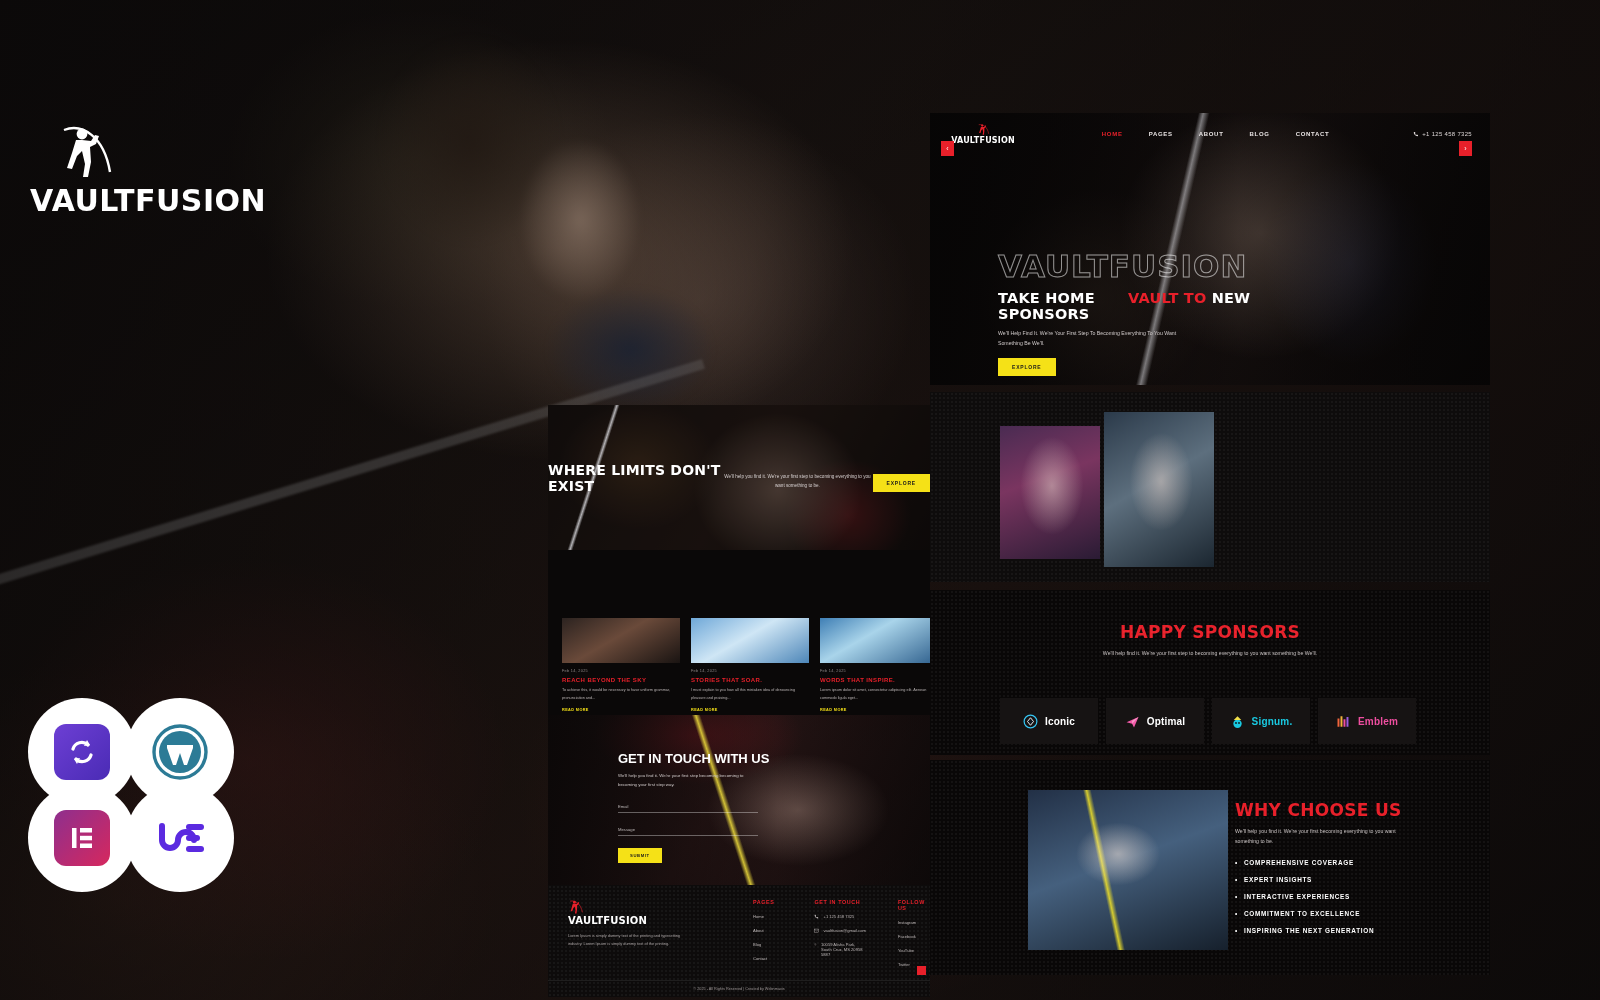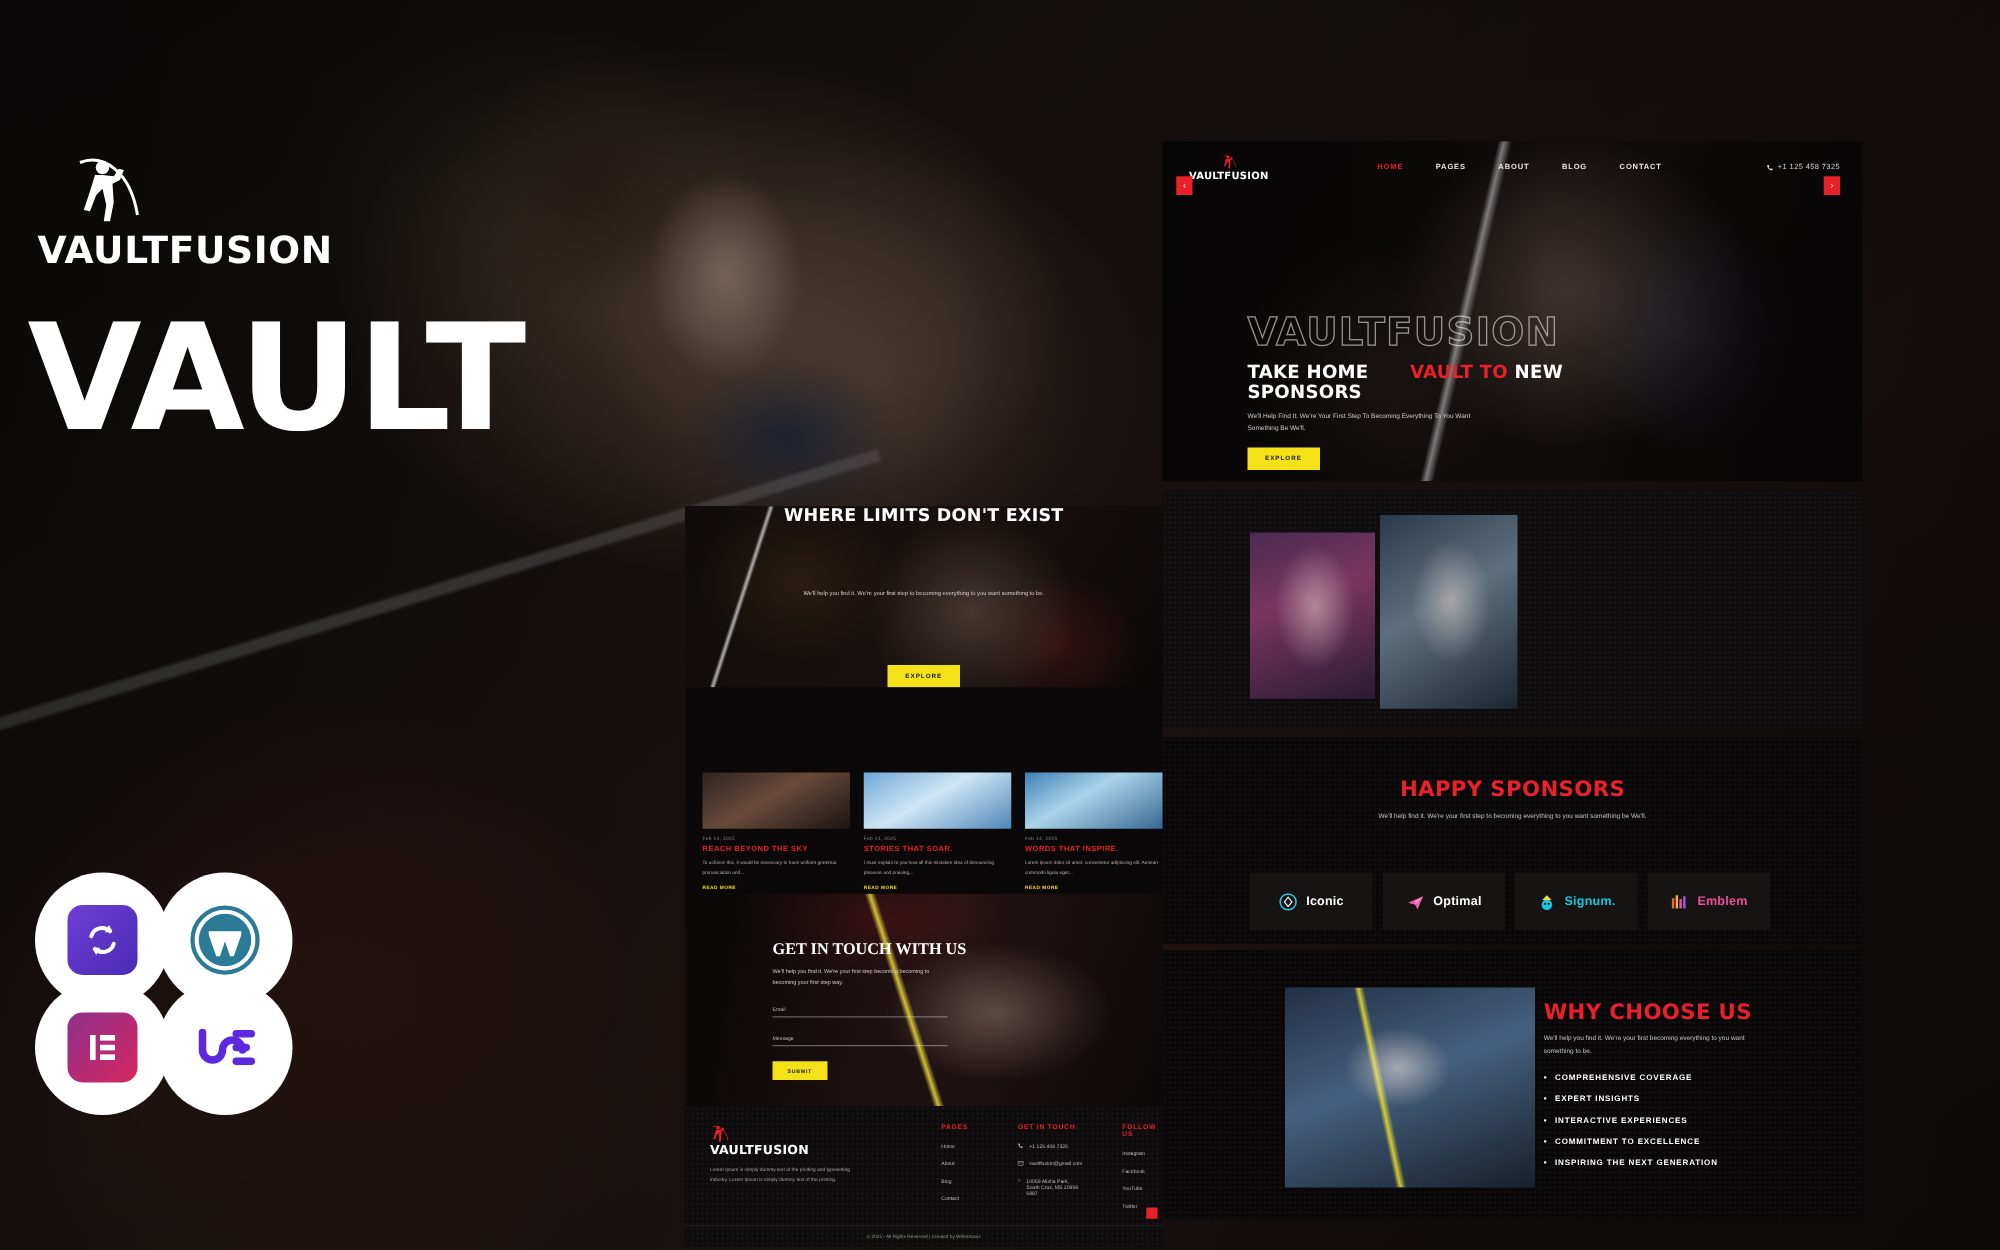--- a/index.html
+++ b/index.html
@@ -166,21 +166,21 @@
     position:absolute; inset:0;
     background:
       radial-gradient(ellipse 120px 110px at 230px 85px, rgba(215,175,155,.55), rgba(0,0,0,0) 70%),
       radial-gradient(ellipse 90px 80px at 300px 110px, rgba(190,40,50,.45), rgba(0,0,0,0) 70%),
       radial-gradient(ellipse 110px 90px at 90px 60px, rgba(160,110,60,.35), rgba(0,0,0,0) 72%),
       linear-gradient(120deg,#1a1311,#2a1d17 50%,#120d0c);
   }
   .lm-bg:after{ content:""; position:absolute; inset:0; background:rgba(8,6,6,.52); }
   .lm-pole{ position:absolute; left:6px; top:0; width:90px; height:145px;
     background:linear-gradient(108deg, transparent 44%, rgba(230,230,235,.75) 46%, transparent 48%); }
-  .lm-copy{ position:absolute; inset:0; display:flex; flex-direction:column; align-items:center; justify-content:space-between; }
+  .lm-copy{ position:absolute; inset:0; display:flex; flex-direction:row; align-items:center; justify-content:center; }
   .lm-h{ font-family:"DejaVu Sans",sans-serif; font-weight:700; font-size:14px; color:#fff; letter-spacing:.2px; }
   .lm-p{ font-size:4.6px; color:#d6d0d0; line-height:2; text-align:center; margin-top:7px; }
 
   #mock-blog{ left:548px; top:550px; width:382px; height:165px; background:#0a0808; }
   .bl-head{ text-align:center; padding-top:18px; }
   .bl-head .sec-h{ font-size:14px; }
   .bl-head .sec-p{ width:auto; margin:6px auto 0; text-align:center; font-size:4.6px; }
   .bl-grid{ position:absolute; left:14px; top:68px; display:flex; gap:11px; }
   .bl-card{ width:118px; }
   .bl-thumb{ width:118px; height:45px; }
@@ -197,21 +197,21 @@
     position:absolute; inset:0;
     background:
       radial-gradient(ellipse 130px 80px at 250px 95px, rgba(215,175,160,.55), rgba(0,0,0,0) 70%),
       radial-gradient(ellipse 150px 70px at 150px 20px, rgba(150,30,40,.55), rgba(0,0,0,0) 70%),
       linear-gradient(120deg,#1d1212,#311a1a 45%,#140d0d);
   }
   .ct-bg:after{ content:""; position:absolute; inset:0; background:linear-gradient(90deg,rgba(8,6,6,.84),rgba(8,6,6,.30) 60%,rgba(8,6,6,.55)); }
   .ct-pole{ position:absolute; left:60px; top:0; width:240px; height:170px;
     background:linear-gradient(72deg, transparent 47%, rgba(238,220,60,.85) 48.4%, transparent 50%); }
   .ct-copy{ position:absolute; left:70px; top:36px; width:210px; }
-  .ct-h{ font-family:Liberation Serif, serif; font-weight:700; font-size:13px; color:#fff; }
+  .ct-h{ font-family:Liberation Sans, sans-serif; font-weight:700; font-size:13px; color:#fff; }
   .ct-p{ font-size:4.4px; color:#cfc9c9; line-height:2; margin-top:6px; width:135px; }
   .ct-field{ border-bottom:1px solid rgba(255,255,255,.35); padding-bottom:3px; margin-top:14px; width:140px; font-size:4.2px; color:#bdb7b7; }
   .ct-btn{ background:#f5e117; color:#1a1a1a; font-size:4.2px; font-weight:700; padding:5px 12px; display:inline-block; margin-top:12px; letter-spacing:.6px; }
 
   #mock-footer{ left:548px; top:885px; width:382px; height:112px; background:#0d0b0b; }
   .ft-inner{ position:absolute; left:20px; top:14px; right:16px; display:flex; gap:14px; }
   .ft-col{ }
   .ft-brandmark{ display:block; }
   .ft-bw{ font-family:"DejaVu Sans",sans-serif; font-weight:700; font-size:10px; color:#fff; letter-spacing:.2px; }
   .ft-about{ font-size:3.9px; color:#a9a3a3; line-height:2; margin-top:6px; width:125px; }
@@ -234,21 +234,20 @@
   <div class="brand-logo">
     <svg class="brand-mark" width="72" height="62" viewBox="0 0 72 62">
       <circle cx="30" cy="14" r="5.4" fill="#fff"></circle>
       <path d="M24 20 L20 33 L15 48 L20 49 L25 36 L30 31 L33 44 L31 57 L36 57 L39 42 L38 27 L44 24 L47 16 L43 15 L39 21 L30 20 Z" fill="#fff"></path>
       <path d="M12 10 C30 3 52 16 58 52" stroke="#fff" stroke-width="2.4" fill="none"></path>
     </svg>
     <div class="brand-word">VAULTFUSION</div>
   </div>
 
   <div class="title-big">
-    <span>VAULT</span>
   </div>
 
   <div class="badges">
     <div class="badge b1">
       <div class="sq jet">
         <svg width="34" height="34" viewBox="0 0 34 34">
             <path d="M8 14a9 9 0 0 1 15-4M26 20a9 9 0 0 1-15 4" stroke="#fff" stroke-width="3.2" fill="none" stroke-linecap="round"></path>
             <path d="M22 5l3 5-6 1z" fill="#fff"></path>
             <path d="M12 29l-3-5 6-1z" fill="#fff"></path>
           </svg>

